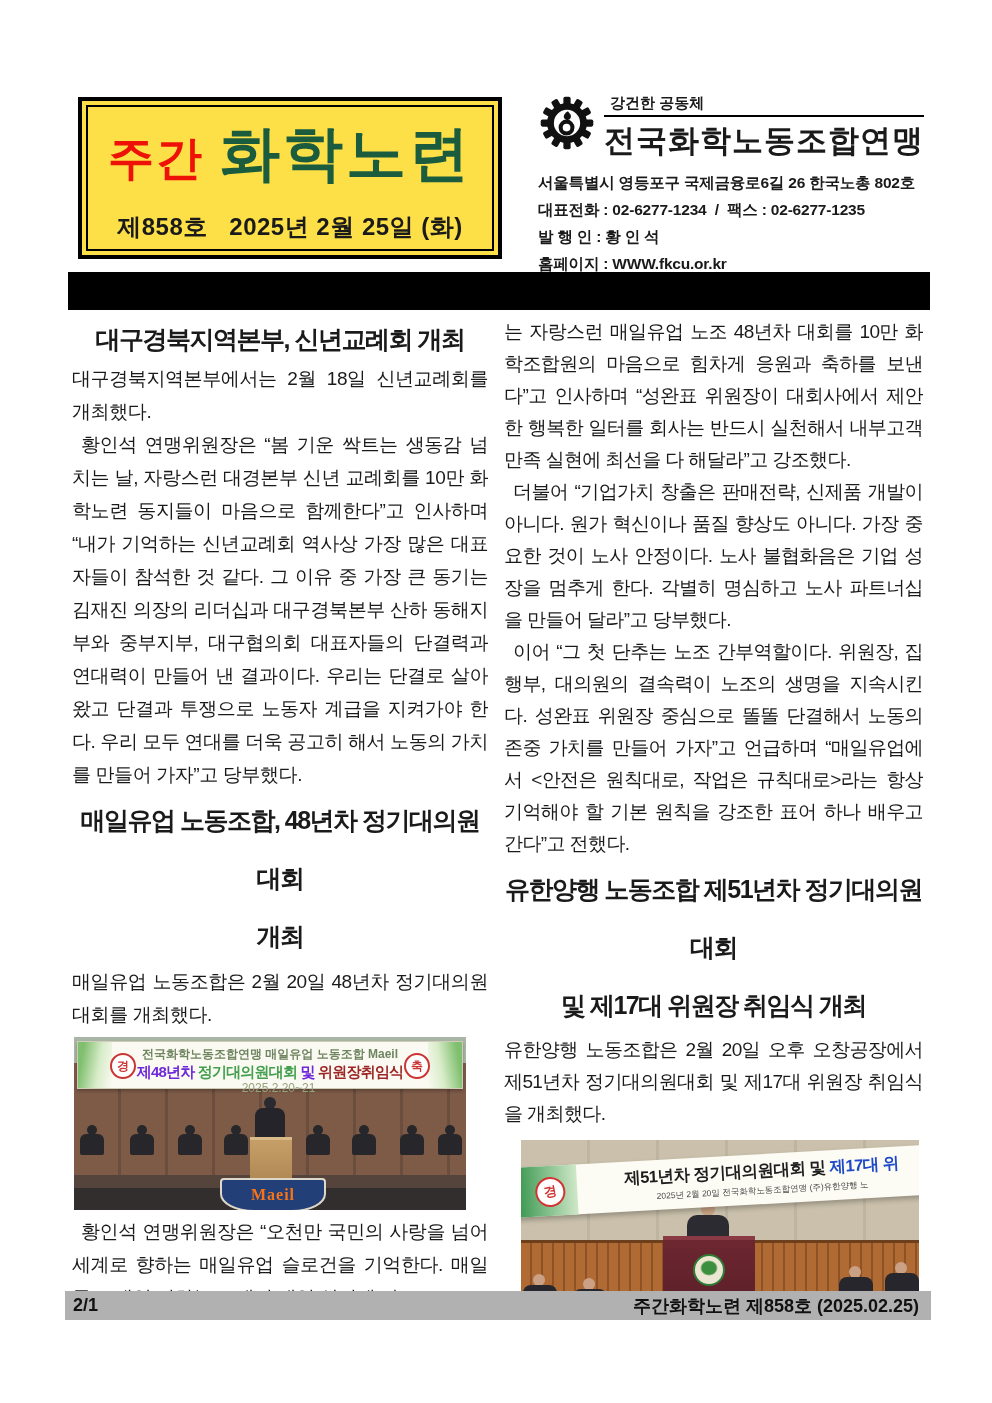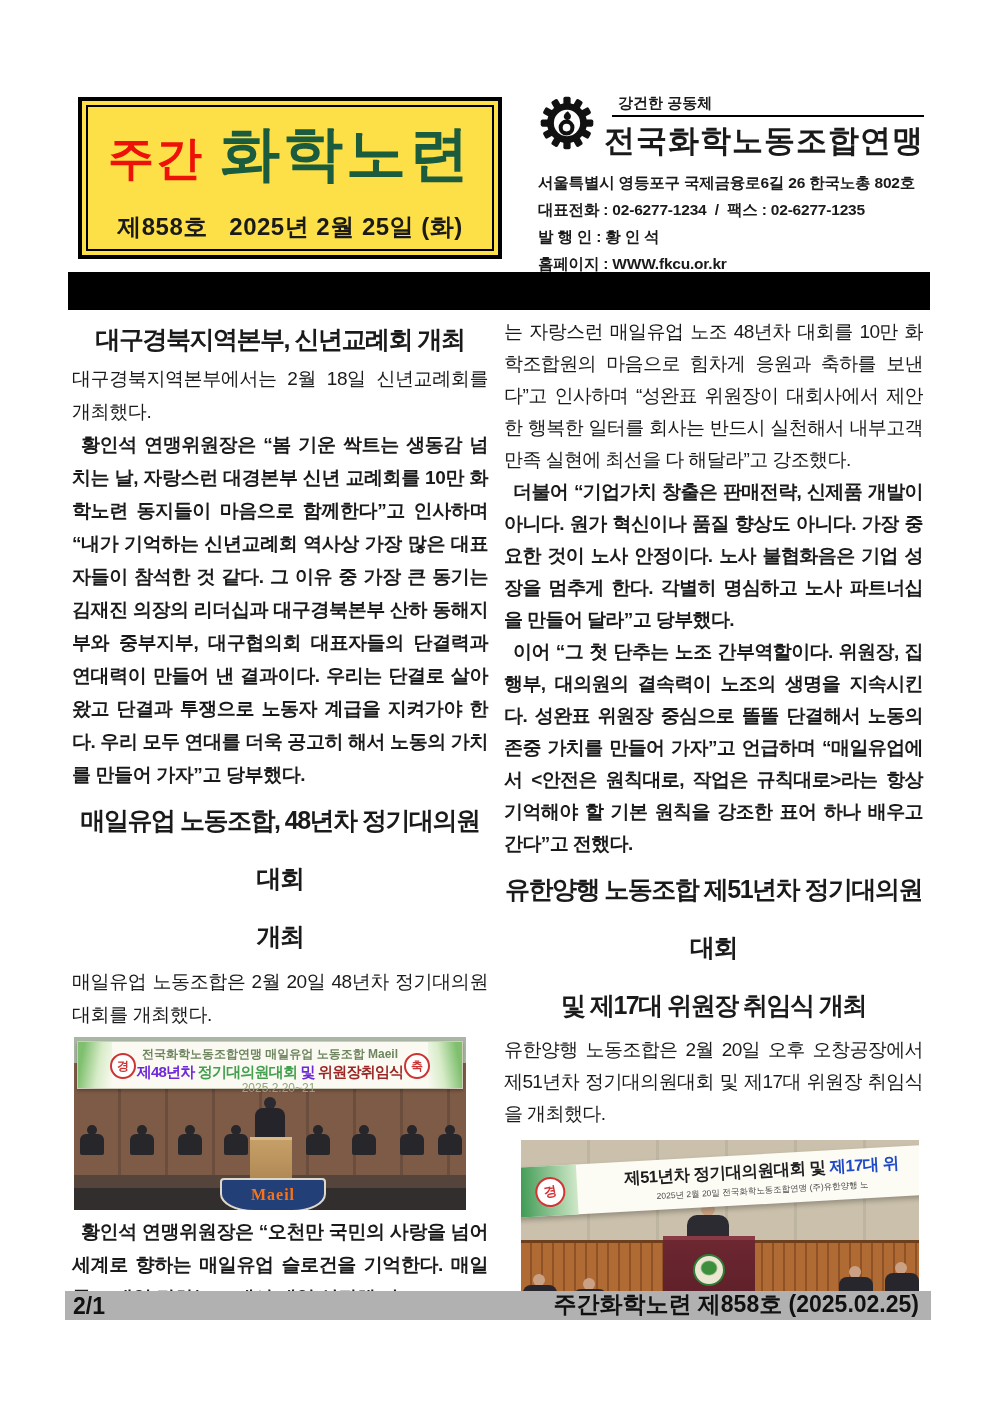--- a/index.html
+++ b/index.html
@@ -15,35 +15,35 @@
   .mh-weekly { color:#ee1108; font-size:46px; font-weight:900; letter-spacing:2px; }
   .mh-title  { color:#1c5c3e; font-size:60px; font-weight:900; letter-spacing:3px; }
   .mh-issue  { font-size:24px; font-weight:700; letter-spacing:0.5px; white-space:pre; }
 
   
   .orghead { position:absolute; left:538px; top:94px; width:380px; }
   .org-top { display:flex; align-items:flex-start; gap:8px; }
   .gear { width:58px; height:58px; flex:0 0 58px; }
   .gear svg { display:block; }
   .org-name-wrap { flex:1; }
-  .org-slogan { font-size:15px; font-weight:700; border-bottom:2px solid #000; padding:0 0 2px 6px;margin-left:8px; }
+  .org-slogan { font-size:15px; font-weight:700; border-bottom:2px solid #000; padding:0 0 2px 6px; }
   .org-name { font-size:31px; font-weight:700; letter-spacing:1px; margin-top:3px; white-space:nowrap;
     font-family:"Liberation Serif","DejaVu Serif",serif;text-align:center; }
   .org-lines { margin-top:7px; }
   .org-line { font-size:15.5px; font-weight:700; line-height:27px; letter-spacing:-0.2px; white-space:pre; }
 
   .blackbar { position:absolute; left:68px; top:272px; width:862px; height:38px; background:#000; }
 
   
   .col { position:absolute; top:316px; }
   .col.left  { left:72px;  width:416px; }
   .col.right { left:504px; width:419px; }
   .col p { margin:0; font-size:19px; line-height:33px; text-align:justify; letter-spacing:-0.4px; }
   .col.right p { line-height:32px; letter-spacing:-0.6px; }
-  .ind { text-indent:9px;font-weight:bold; }
+  .ind { text-indent:9px; }
   h2.art { margin:0; font-size:25px; font-weight:900; text-align:center; letter-spacing:-1.5px; line-height:46px; }
   h2.art .tl { line-height:58px; }
   .t1 { margin-bottom:3px; }
 
   
   .photo { position:relative; overflow:hidden; background:#7d5b47; }
   .photo1 { width:392px; height:173px; margin:6px 0 5px 2px; }
   .p1-sky { position:absolute; left:0; right:0; top:0; height:26px; background:#aab6a5; }
   .p1-wall { position:absolute; left:0; right:0; top:26px; height:112px;
     background:#7d5b47; background-image:repeating-linear-gradient(90deg, rgba(0,0,0,0) 0 44px, rgba(0,0,0,.15) 44px 47px); }
@@ -99,22 +99,22 @@
   .p2-logo { position:absolute; left:50%; top:14px; transform:translateX(-50%); width:28px; height:28px;
     border-radius:50%; background:#ece7d2; border:2px solid #2f7d36; }
   .p2-logo::after { content:""; position:absolute; left:5px; top:4px; width:18px; height:16px; border-radius:50%;
     background:radial-gradient(#3c8f3c 55%, rgba(60,143,60,0) 70%); }
   .p2-aud { position:absolute; }
   .p2-aud .hd { position:absolute; left:10px; top:0; width:12px; height:12px; border-radius:50%; background:#caa184; }
   .p2-aud .bd { position:absolute; left:0; top:11px; width:34px; height:26px; border-radius:8px 8px 0 0; background:#26262c; }
 
   
   .footer { position:absolute; left:65px; top:1291px; width:866px; height:29px; background:#b1b1b1;
-    display:flex; justify-content:space-between; align-items:flex-end; padding:0 12px 0 8px; box-sizing:border-box;
-    font-size:23px; font-weight:600; color:#111; z-index:5; }
+    display:flex; justify-content:space-between; align-items:center; padding:0 12px 0 8px; box-sizing:border-box;
+    font-size:18px; font-weight:600; color:#111; z-index:5; }
 </style>
 </head>
 <body>
 
 <div id="page">
 
   <div class="masthead">
     <div class="mh-inner">
       <div class="mh-title-row">
         <span class="mh-weekly">주간</span>

